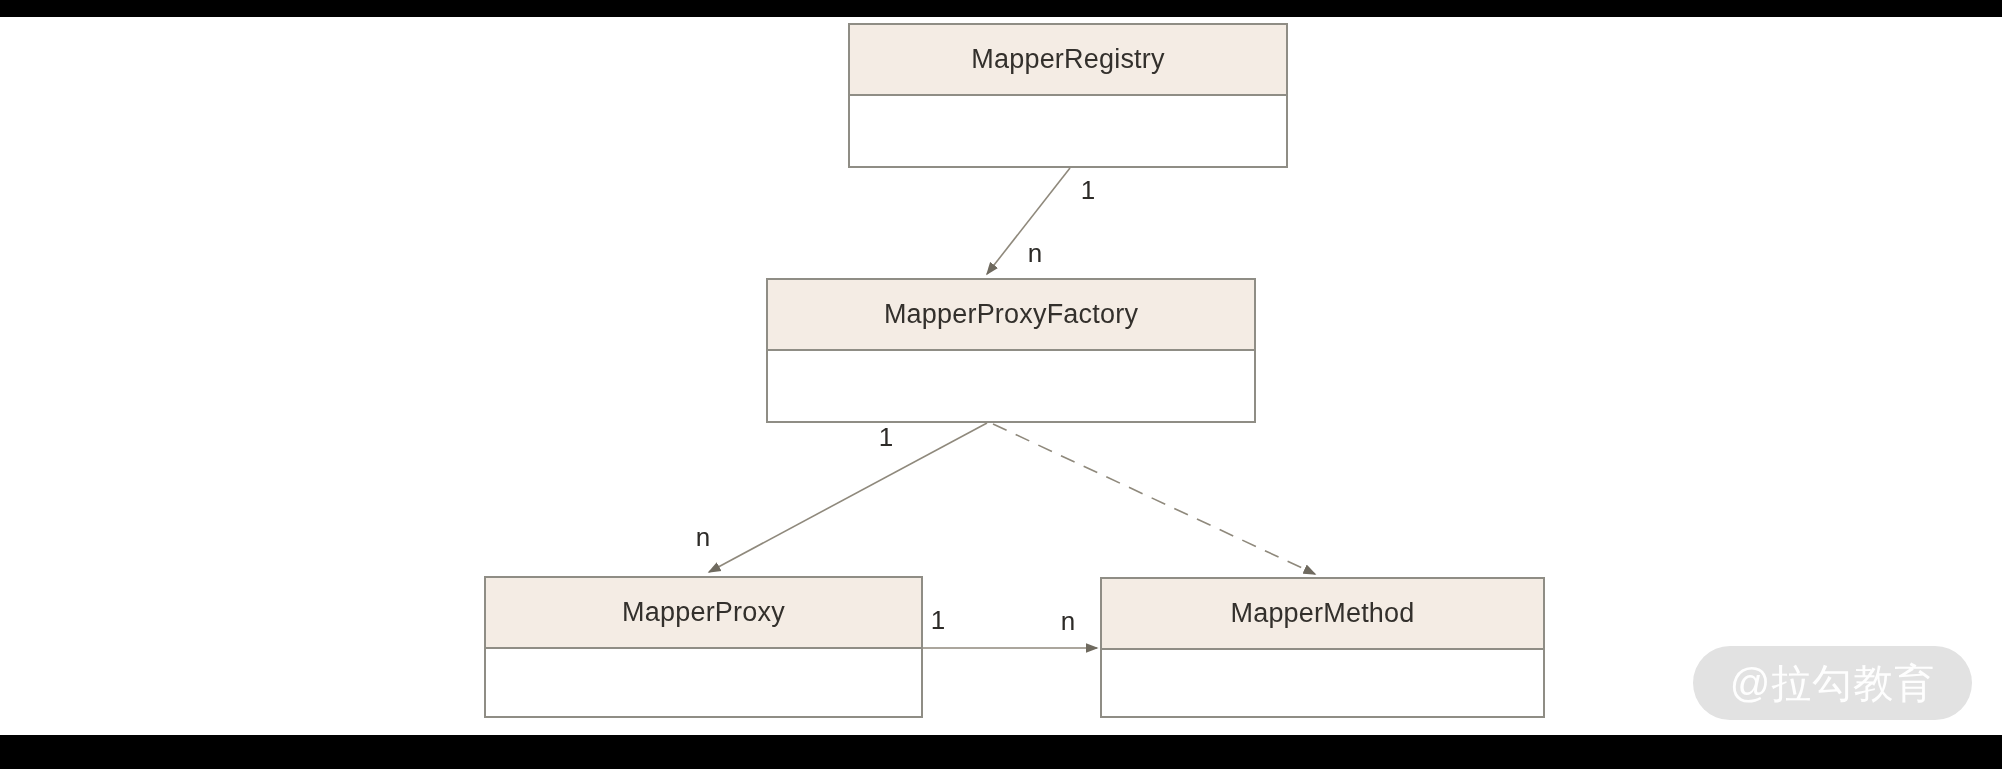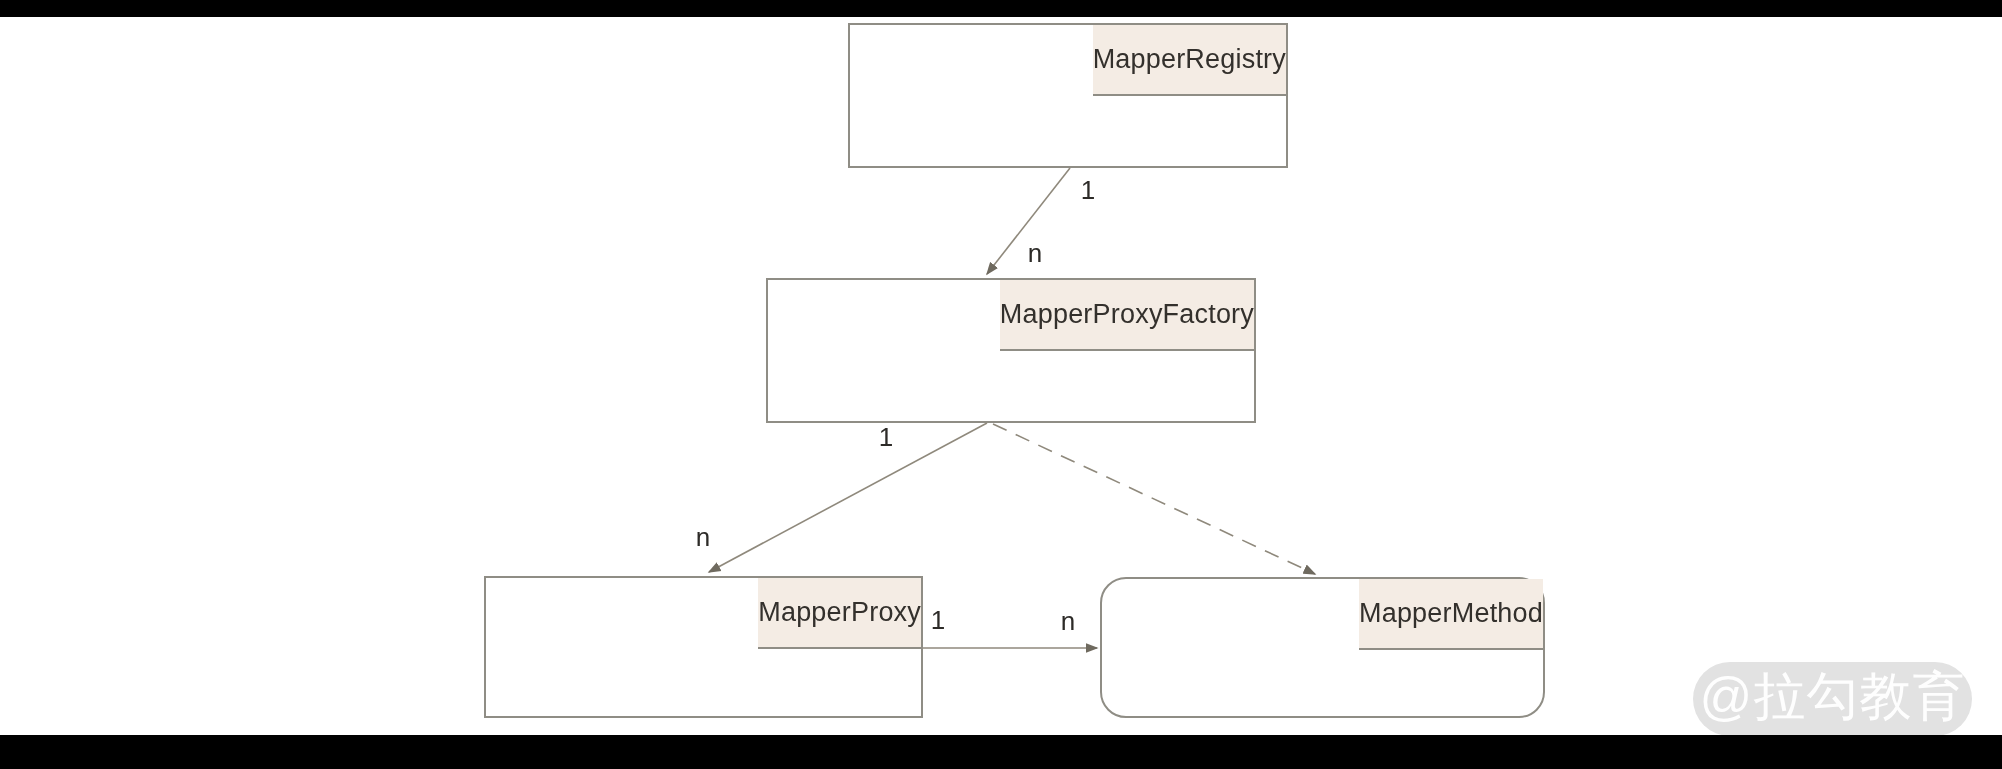--- a/index.html
+++ b/index.html
@@ -27,21 +27,20 @@
   .letterbox.top { top: 0; height: 17px; }
   .letterbox.bottom { top: 735px; height: 34px; }
 
   .uml-class {
     position: absolute;
     background: #ffffff;
     border: 2px solid #8f8d85;
     z-index: 10;
     display: flex;
     flex-direction: column;
-    align-items: flex-end;
   }
   .uml-class .uml-header {
     height: 71px;
     background: #f4ece4;
     border-bottom: 2px solid #8f8d85;
     display: flex;
     align-items: center;
     justify-content: center;
     font-size: 27px;
     color: #33302c;
@@ -61,29 +60,29 @@
     position: absolute;
     transform: translate(-50%, -50%);
     font-size: 26px;
     color: #2d2b28;
     z-index: 15;
     line-height: 1;
   }
 
   .watermark {
     position: absolute;
-    left: 1693px; top: 662px;
+    left: 1693px; top: 646px;
     width: 279px; height: 74px;
     border-radius: 37px;
     background: #e2e2e2;
     display: flex;
-    align-items: flex-start;
+    align-items: center;
     justify-content: center;
     z-index: 20;
-    font-size: 52px;
+    font-size: 40px;
     color: rgba(255, 255, 255, 0.97);
     letter-spacing: 1px;
   }
 </style>
 </head>
 <body>
 
 <div class="screen">
 
   <div class="canvas"></div>
@@ -102,21 +101,21 @@
     <div class="uml-body"></div>
   </div>
 
   <div class="uml-class" style="left:484px; top:576px; width:439px; height:142px;">
     <div class="uml-header">
       <span>MapperProxy</span>
     </div>
     <div class="uml-body"></div>
   </div>
 
-  <div class="uml-class" style="left:1100px; top:577px; width:445px; height:141px;border-radius:26px;">
+  <div class="uml-class" style="left:1100px; top:577px; width:445px; height:141px;">
     <div class="uml-header">
       <span>MapperMethod</span>
     </div>
     <div class="uml-body"></div>
   </div>
 
   <svg class="relations-svg" viewBox="0 0 2002 769">
     <defs>
       <marker id="arrow" markerWidth="14" markerHeight="11" refX="11.5" refY="5.5" orient="auto" markerUnits="userSpaceOnUse">
         <path d="M0,0.5 L13,5.5 L0,10.5 z" fill="#6f6a5f"></path>

